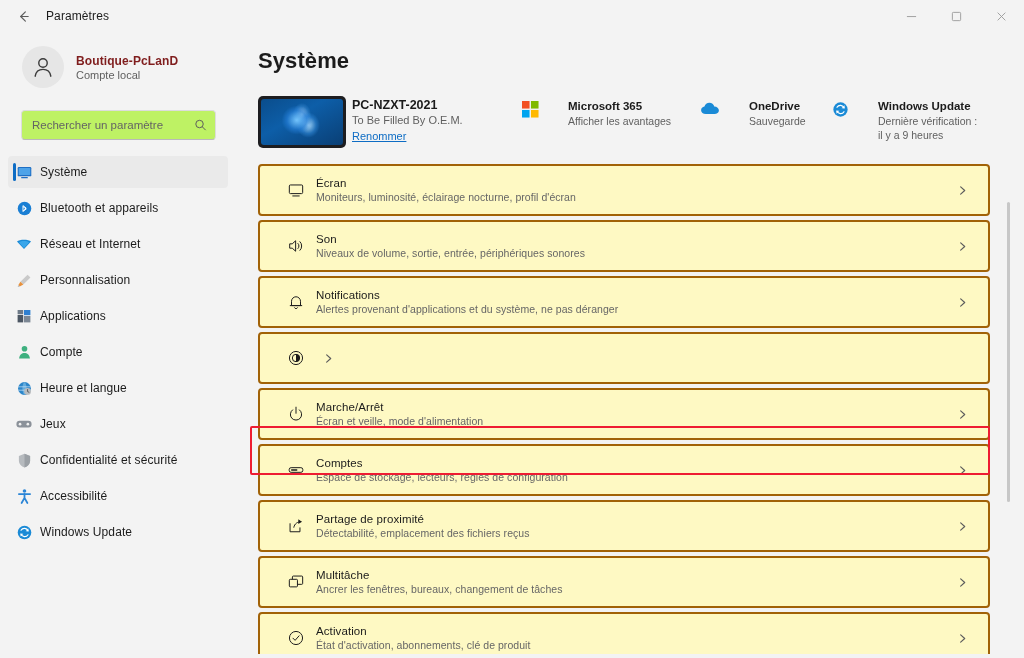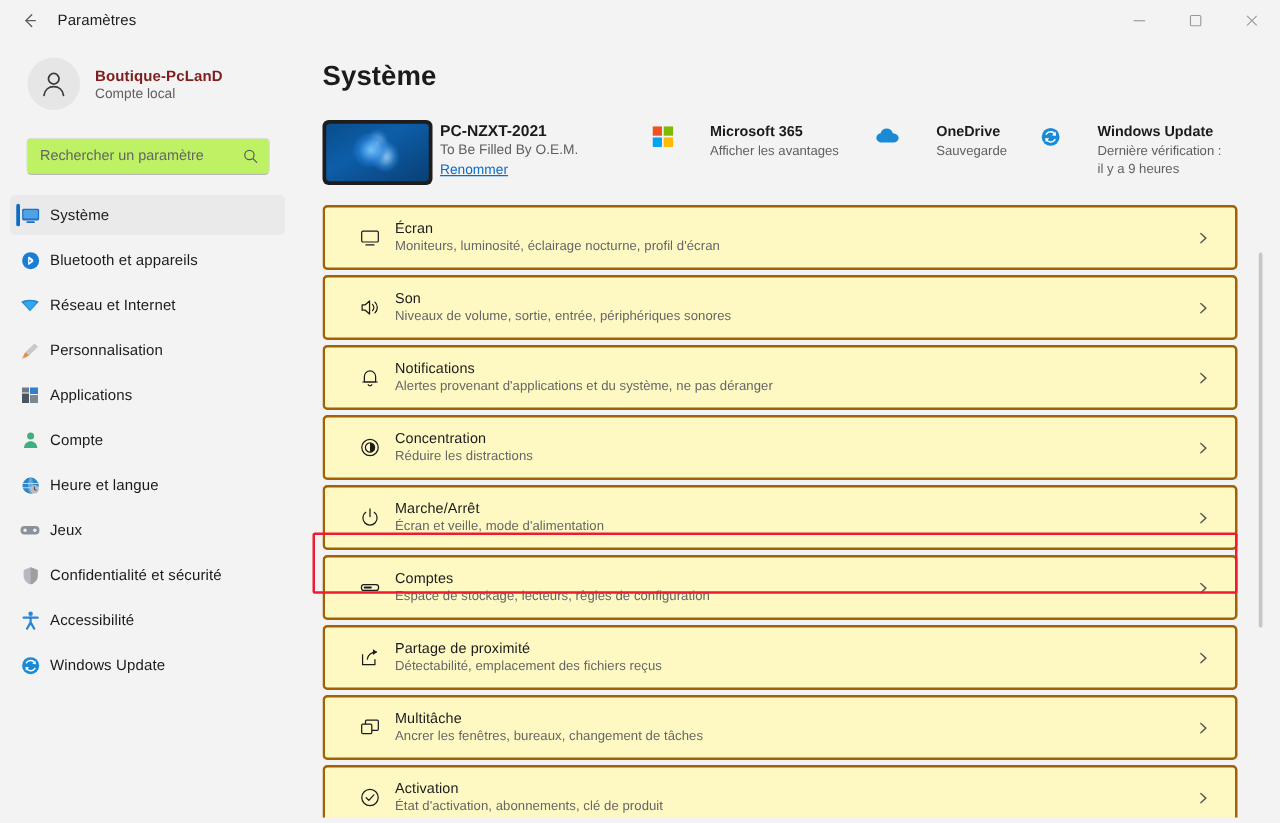--- a/index.html
+++ b/index.html
@@ -478,24 +478,20 @@
         </div>
 
         <div class="row">
           <span class="row-icon">
             <svg width="18" height="18" viewBox="0 0 20 20" fill="none" stroke="currentColor" stroke-width="1.1">
               <circle cx="10" cy="10" r="7.3"></circle>
               <circle cx="10" cy="10" r="4.1"></circle>
               <path d="M10 5.9 A4.1 4.1 0 0 1 10 14.1 Z" fill="currentColor" stroke="none"></path>
             </svg>
           </span>
-          <span class="row-text">
-            <span class="row-title">Concentration</span>
-            <span class="row-sub">Réduire les distractions</span>
-          </span>
           <span class="row-chev">
             <svg width="11" height="11" viewBox="0 0 12 12" fill="none" stroke="currentColor" stroke-width="1.3">
                 <path d="M4 2 L8.4 6 L4 10" stroke-linecap="round" stroke-linejoin="round"></path>
               </svg>
           </span>
         </div>
 
         <div class="row">
           <span class="row-icon">
             <svg width="18" height="18" viewBox="0 0 20 20" fill="none" stroke="currentColor" stroke-width="1.1">

